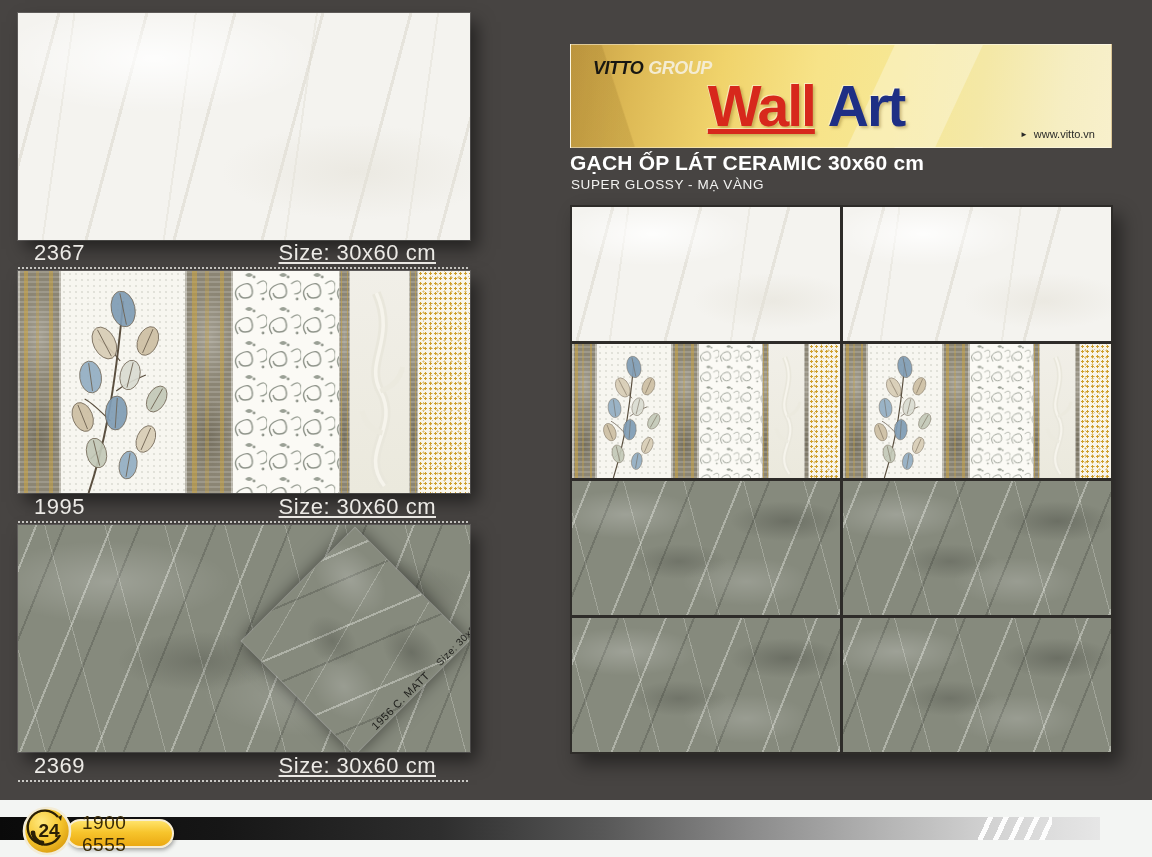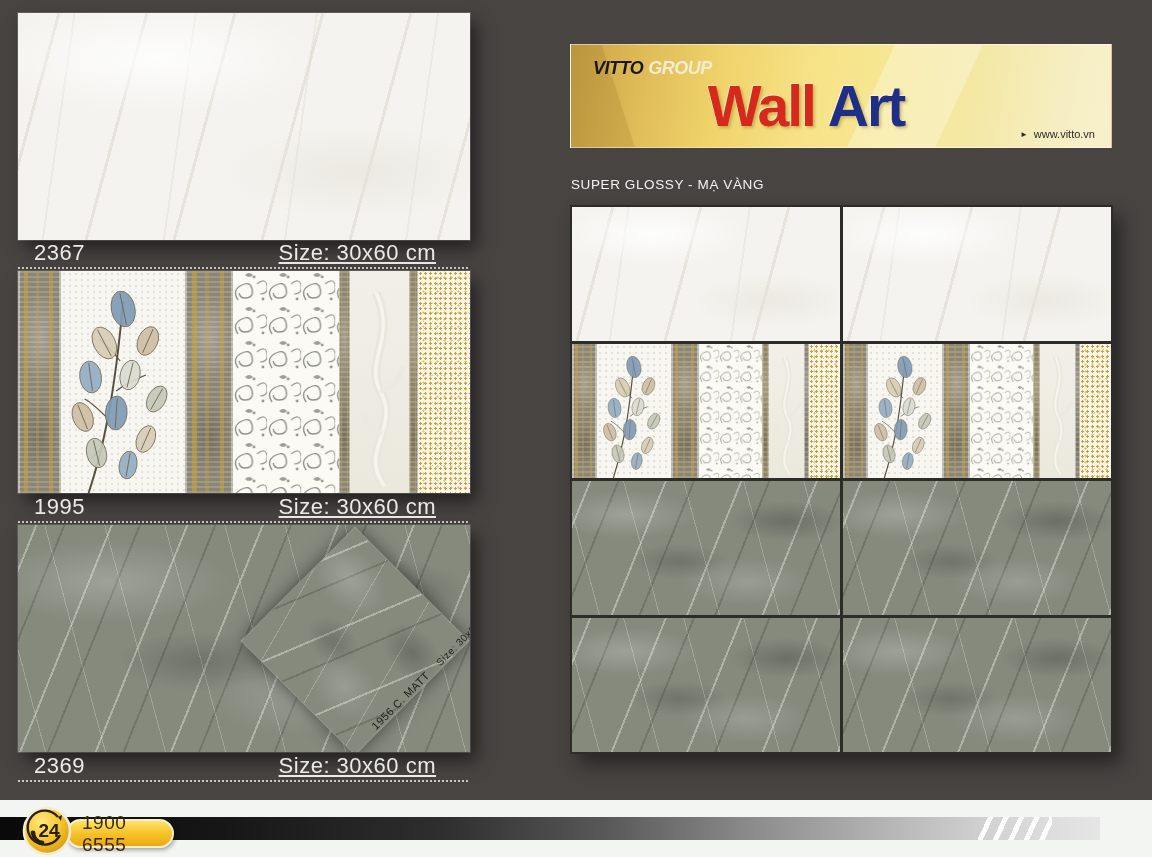--- a/index.html
+++ b/index.html
@@ -89,21 +89,21 @@
       linear-gradient(100deg,#c8a045 0%,#ddb955 12%,#f0d36b 28%,#f7e388 45%,#f6e794 60%,#f4e8a6 75%,#f6eec2 90%,#f8f0cc 100%);}
   .banner-logo{position:absolute;left:22px;top:13px;font-style:italic;font-weight:bold;
     font-size:18px;letter-spacing:-.5px;}
   .banner-logo .vitto{color:#181712;}
   .banner-logo .group{color:#f4ecd2;margin-left:5px;}
   .banner-tagline{position:absolute;left:152px;top:15px;font-weight:bold;font-size:15.5px;
     color:#282838;letter-spacing:.2px;}
   .wordmark{position:absolute;left:0;top:33px;width:100%;text-align:center;padding-right:70px;
     box-sizing:border-box;font-weight:bold;font-size:57px;letter-spacing:-2px;line-height:1;
     text-shadow:-1px -1px 0 rgba(255,255,255,.45), 2px 2px 3px rgba(120,90,20,.35);}
-  .wordmark .w1{color:#d7281c;}
+  .wordmark .w1{color:#d7281c;text-decoration:underline;}
   .wordmark .w2{color:#1e2f85;margin-left:13px;}
   .banner-site{position:absolute;right:16px;bottom:7px;font-size:11px;color:#2a2a28;}
   .banner-site .arr{font-size:8px;margin-right:6px;vertical-align:1px;}
 
   .sec-title{position:absolute;left:570px;top:151px;color:#ffffff;font-weight:bold;
     font-size:21px;letter-spacing:.2px;}
   .sec-sub{position:absolute;left:571px;top:177px;color:#f2f2f0;font-size:13.5px;letter-spacing:.6px;}
 
   
   .wall-grid{position:absolute;left:570px;top:205px;width:543px;height:549px;
@@ -243,20 +243,21 @@
       <span class="vitto">VITTO</span><span class="group">GROUP</span>
     </div>
     <div class="wordmark">
       <span class="w1">Wall</span><span class="w2">Art</span>
     </div>
     <div class="banner-site">
       <span class="arr">►</span><span>www.vitto.vn</span>
     </div>
   </div>
 
+  <div class="sec-title">GẠCH ỐP LÁT CERAMIC 30x60 cm</div>
   <div class="sec-sub">SUPER GLOSSY - MẠ VÀNG</div>
 
   <div class="wall-grid">
     <div class="cell white-marble"></div>
     <div class="cell white-marble"></div>
     <div class="cell deco">
   <div class="band m" style="left:0;width:9.5%"></div>
   <div class="band leaves" style="left:9.5%;width:27.5%">
     <svg viewBox="0 0 126 222" preserveAspectRatio="none">
       <path d="M28,222 C42,180 54,130 63,30" fill="none" stroke="#5a4f3f" stroke-width="2"></path>

